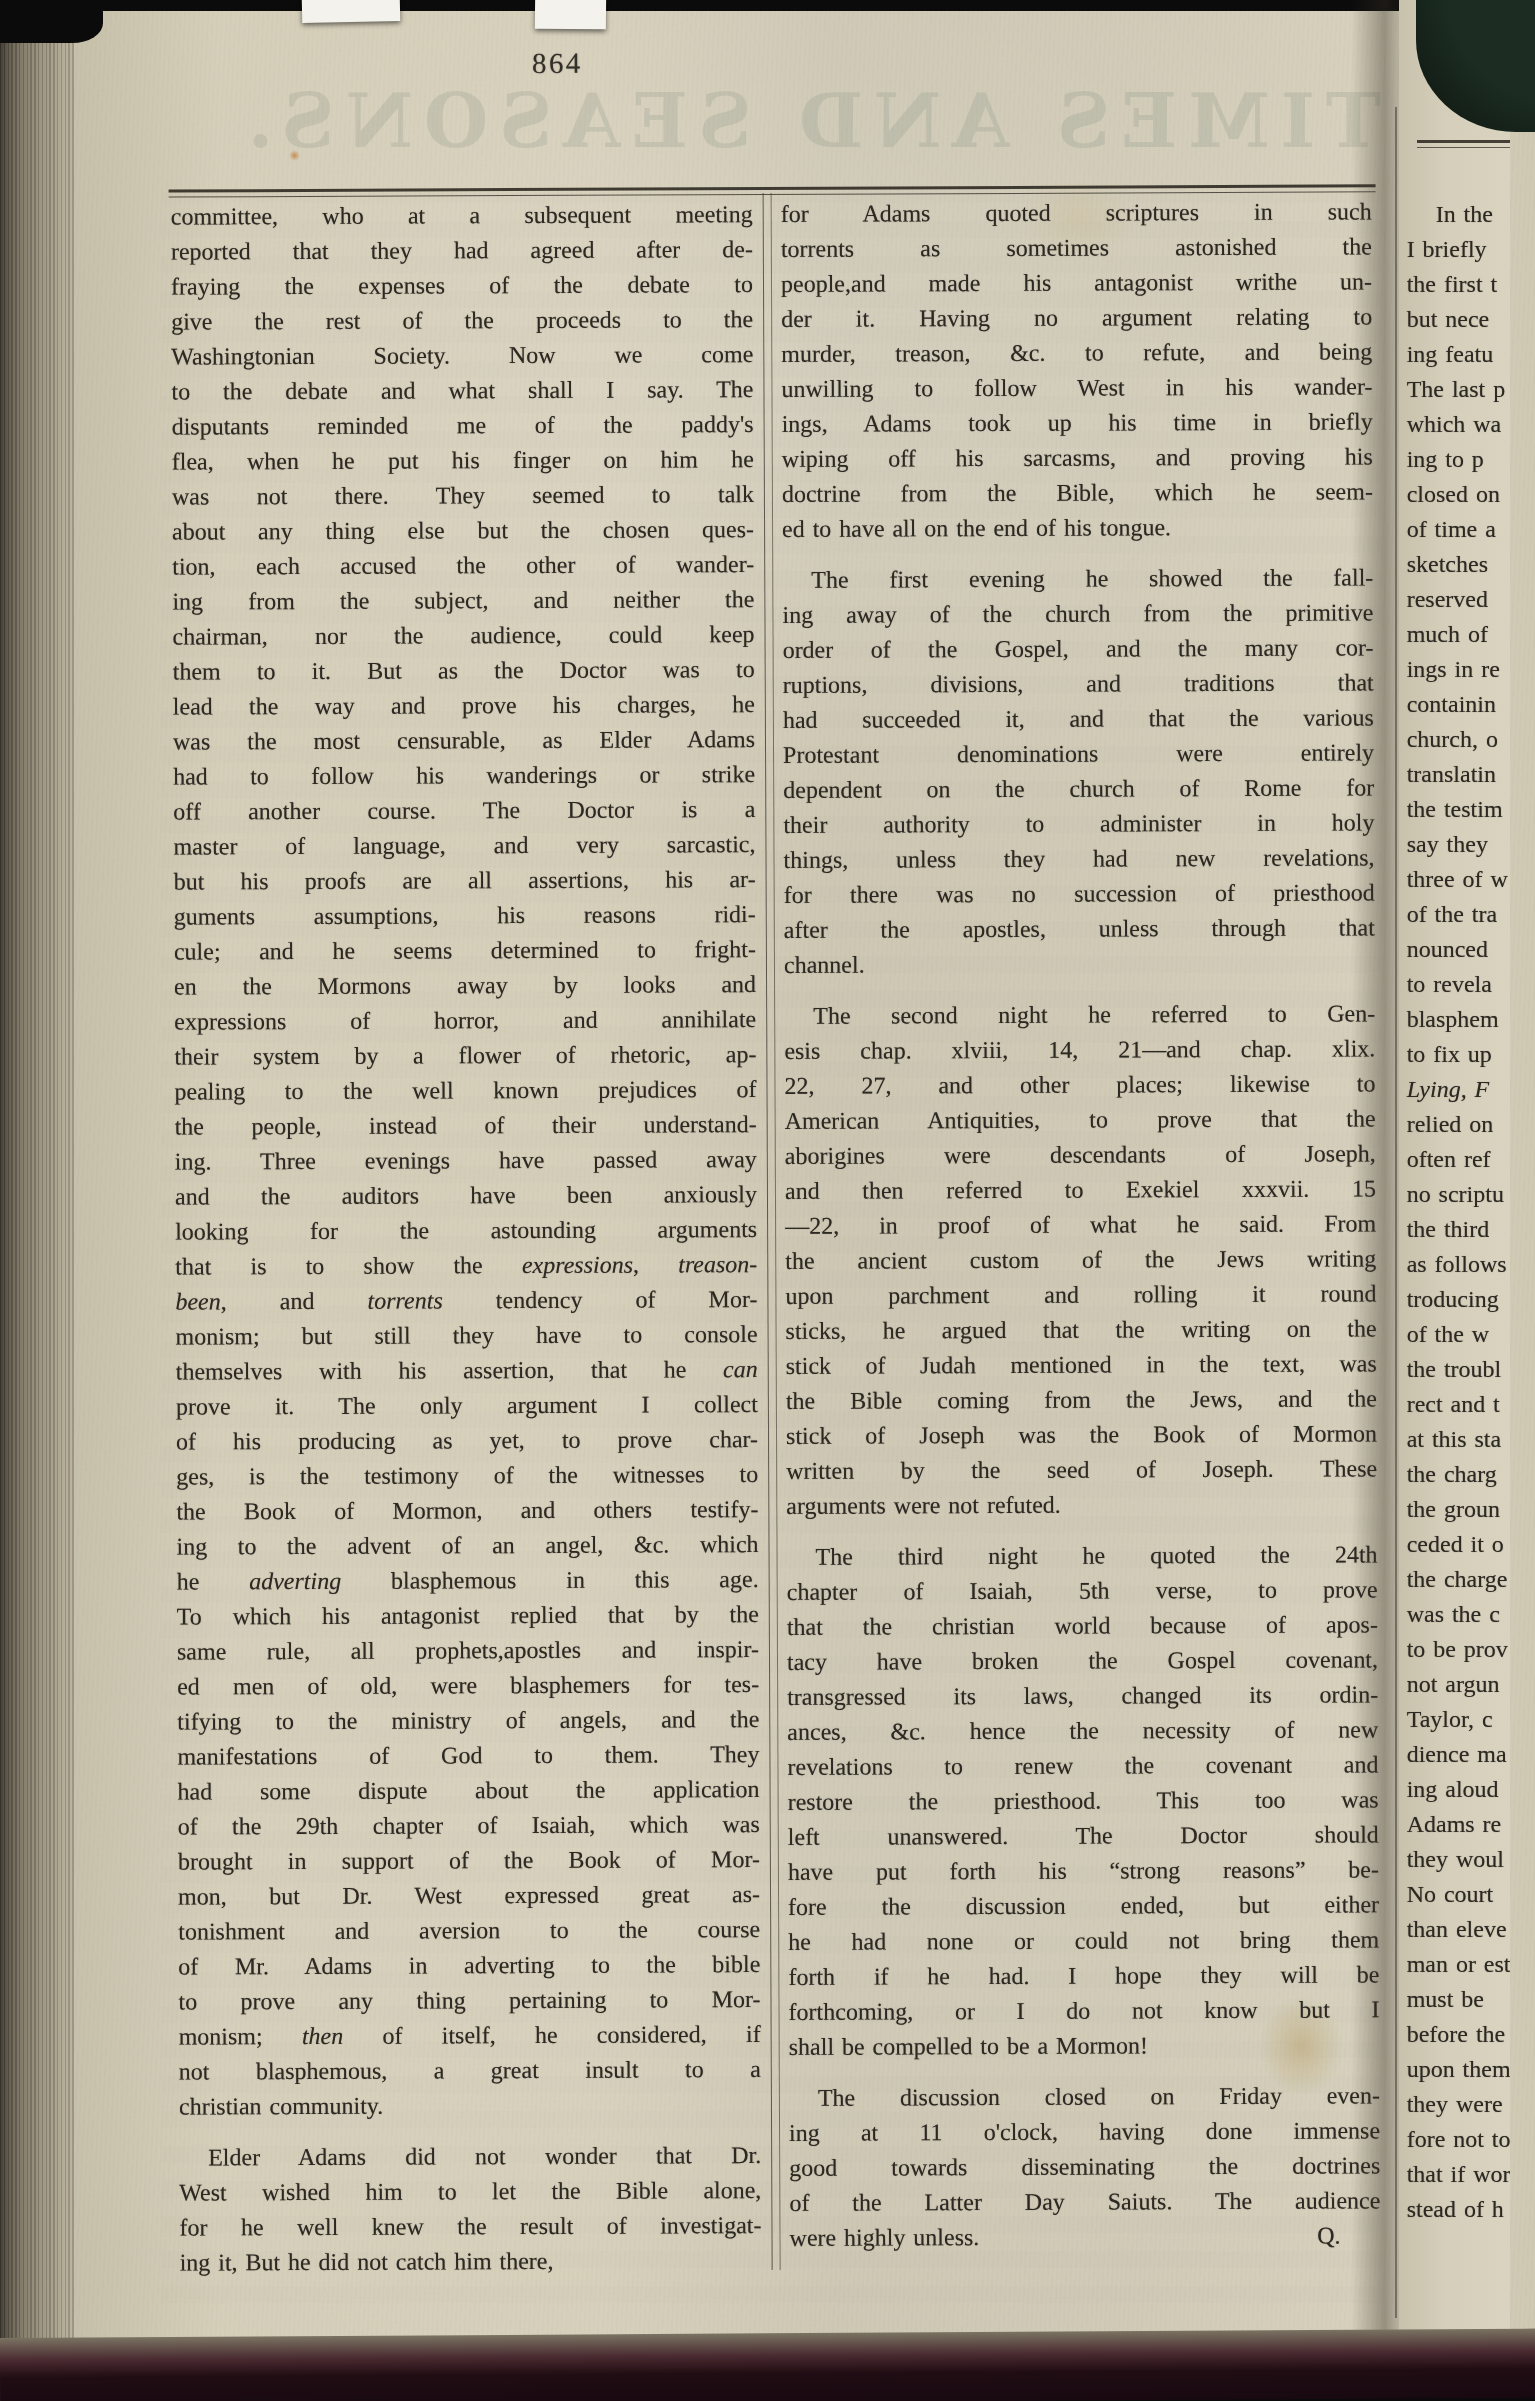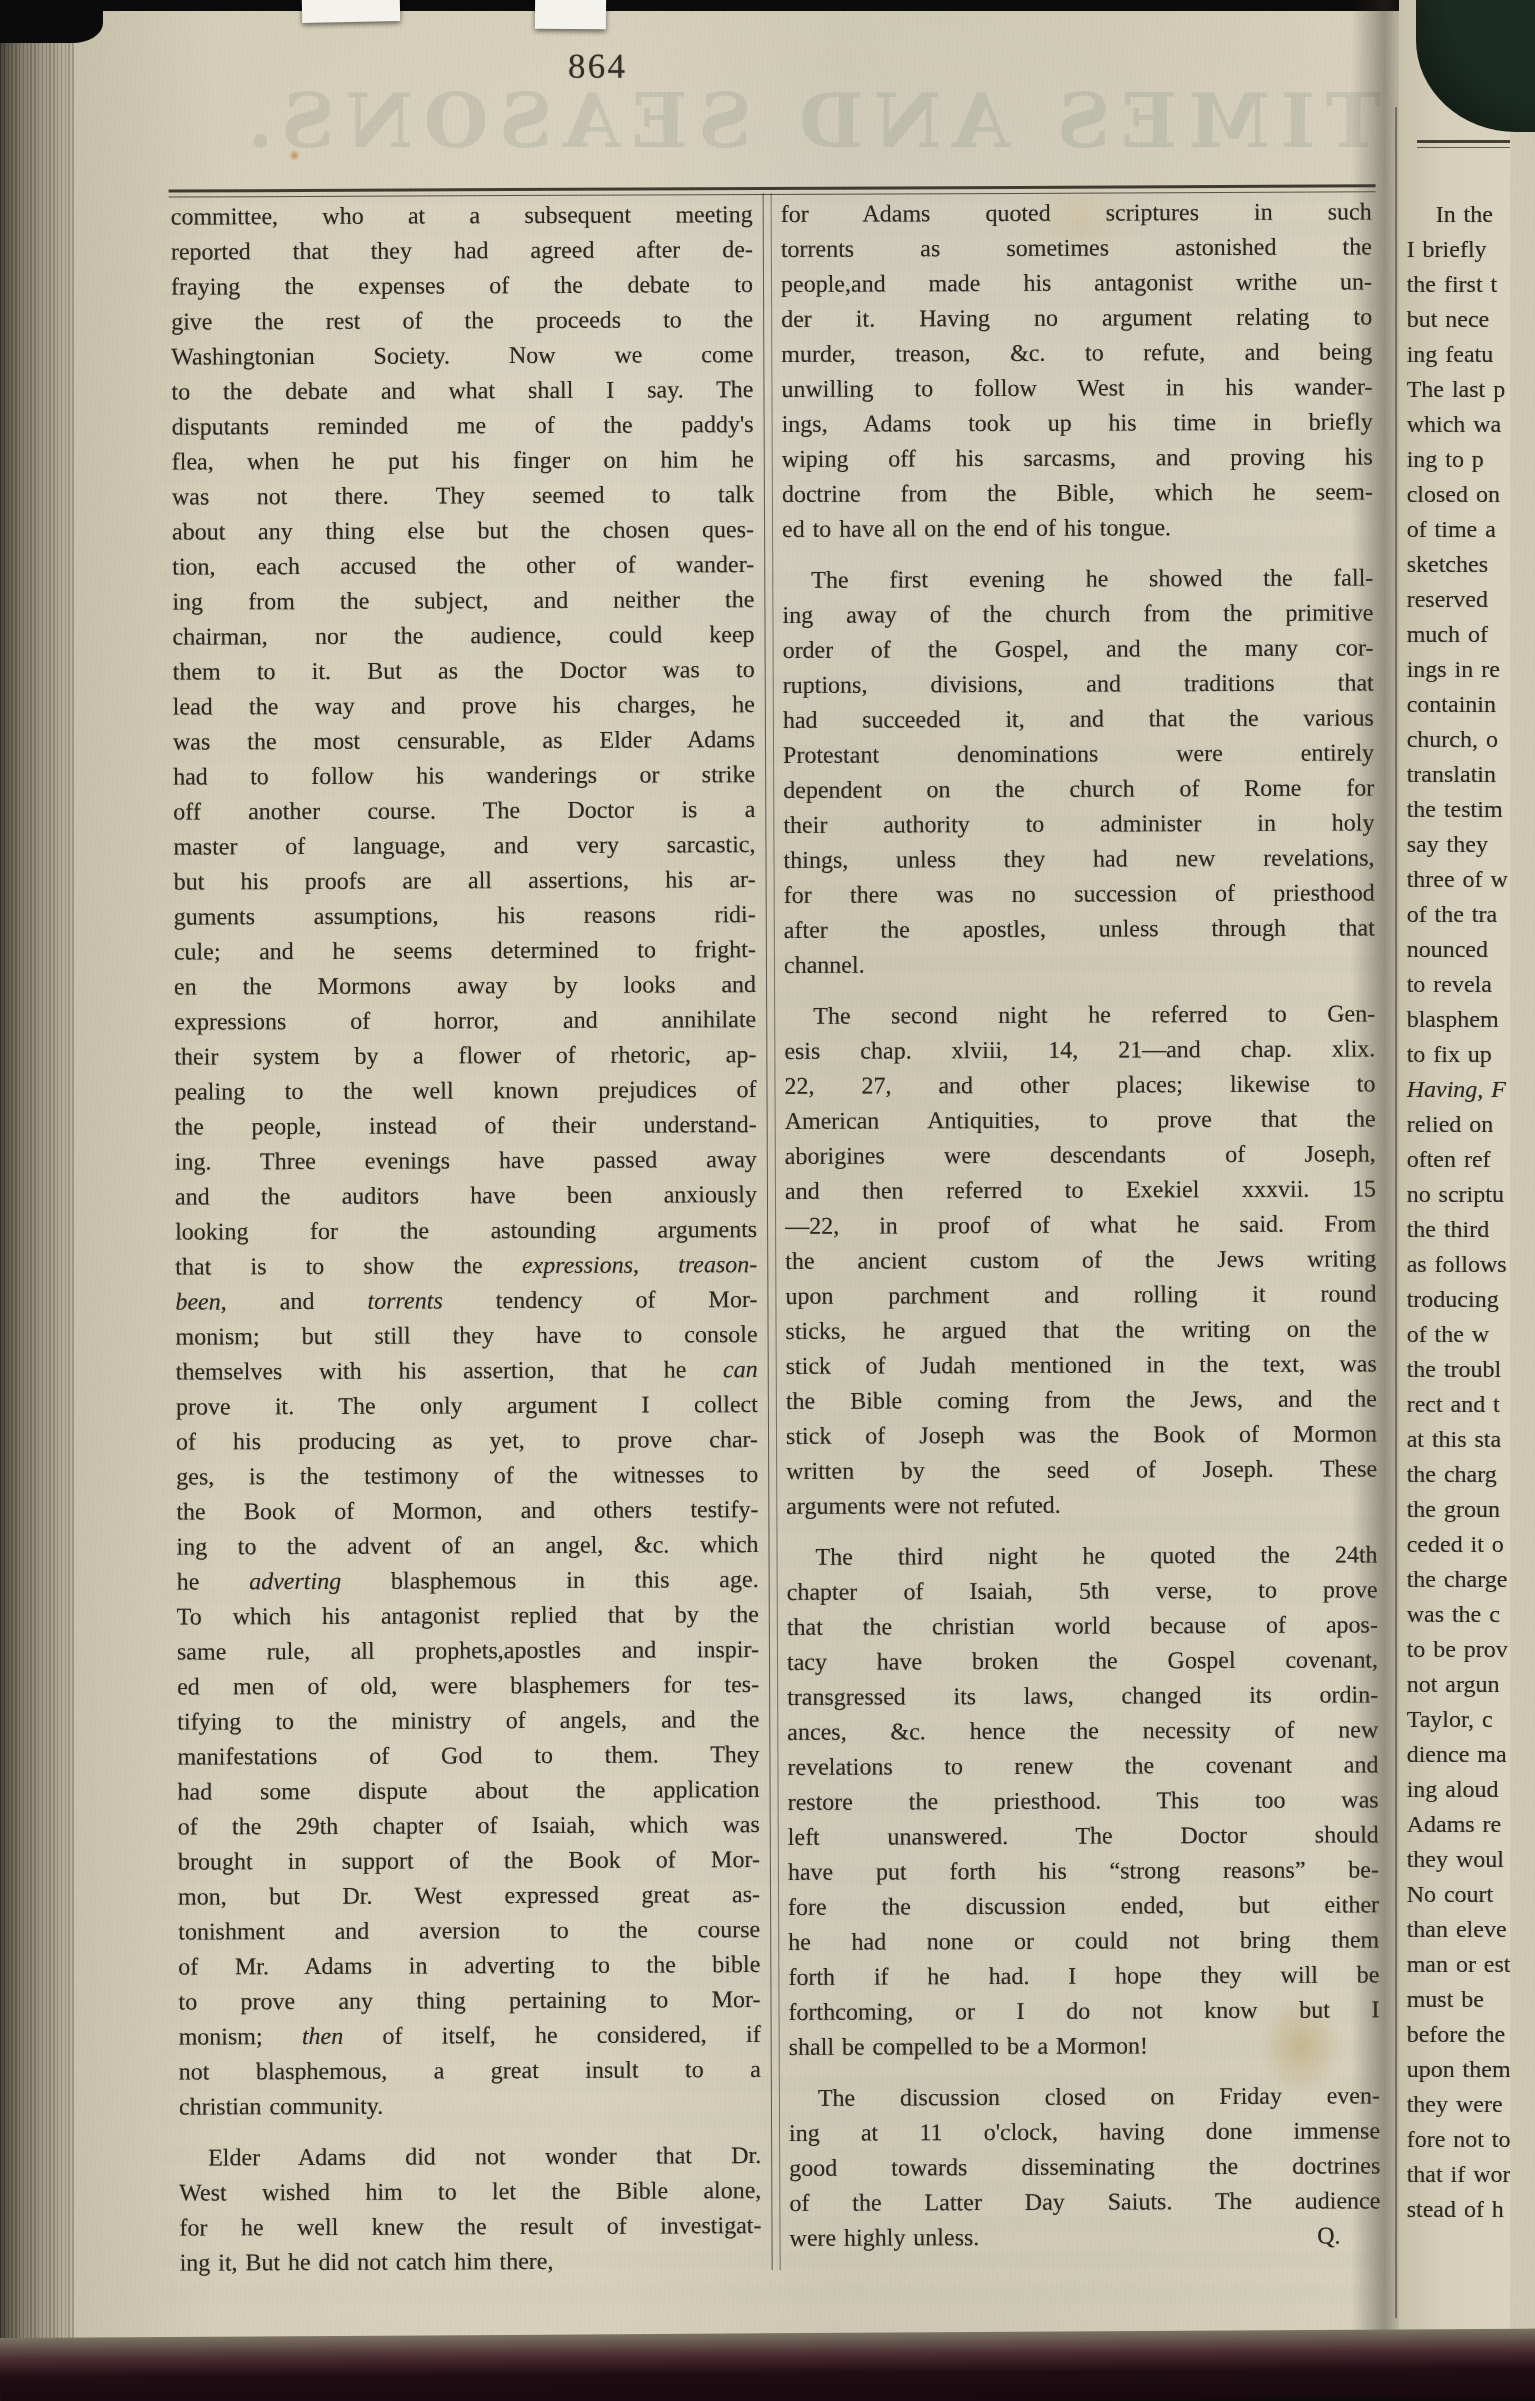--- a/index.html
+++ b/index.html
@@ -30,22 +30,22 @@
     background:radial-gradient(closest-side,rgba(190,165,100,.18),rgba(190,165,100,0));}
   .stain.s3{left:289px;top:150px;width:10.7px;height:10.7px;
     background:radial-gradient(closest-side,rgba(190,120,50,.75),rgba(190,120,50,0));}
   
   .ghost{position:absolute;left:107px;top:71px;width:1274px;height:100px;
     transform:scaleX(-1);font-family:"DejaVu Serif",serif;font-weight:bold;
     font-size:74px;line-height:100px;letter-spacing:10.7px;color:rgba(104,126,114,.17);
     white-space:nowrap;pointer-events:none;}
   
   .print{position:absolute;left:0;top:0;width:1535px;height:2401px;transform:rotate(-.25deg);}
-  .pageno{position:absolute;left:537px;top:46px;width:131px;text-align:center;
-    font-size:35px;letter-spacing:2.3px;color:#33302a;text-shadow:0 0 1.2px rgba(40,36,30,.5);}
+  .pageno{position:absolute;left:537px;top:46px;width:131px;
+    font-size:29px;letter-spacing:2.3px;color:#33302a;text-shadow:0 0 1.2px rgba(40,36,30,.5);}
   .hrule{position:absolute;left:173px;top:187px;width:1207px;height:9.2px;}
   .hrule .a{height:3.1px;background:rgba(42,38,30,.88);}
   .hrule .b{height:1.5px;margin-top:3.8px;background:rgba(42,38,30,.75);}
   .vrule{position:absolute;left:767px;top:193px;width:7px;height:2077px;
     border-left:1.5px solid rgba(44,40,32,.7);border-right:1.5px solid rgba(44,40,32,.55);}
   .col{position:absolute;top:197px;}
   .col.left{left:175px;width:582px;}
   .col.middle{left:785px;width:591px;}
   .line{font-family:"Liberation Serif",serif;font-size:24px;line-height:35px;
     color:#2c2822;text-shadow:0 0 1px rgba(46,41,33,.5);word-spacing:1.9px;}
@@ -270,21 +270,21 @@
           <div class="line frag">church, o</div>
           <div class="line frag">translatin</div>
           <div class="line frag">the testim</div>
           <div class="line frag">say they</div>
           <div class="line frag">three of w</div>
           <div class="line frag">of the tra</div>
           <div class="line frag">nounced</div>
           <div class="line frag">to revela</div>
           <div class="line frag">blasphem</div>
           <div class="line frag">to fix up</div>
-          <div class="line frag"><i>Having, F</i></div>
+          <div class="line frag"><i>Lying, F</i></div>
           <div class="line frag">relied on</div>
           <div class="line frag">often ref</div>
           <div class="line frag">no scriptu</div>
           <div class="line frag">the third</div>
           <div class="line frag">as follows</div>
           <div class="line frag">troducing</div>
           <div class="line frag">of the w</div>
           <div class="line frag">the troubl</div>
           <div class="line frag">rect and t</div>
           <div class="line frag">at this sta</div>

